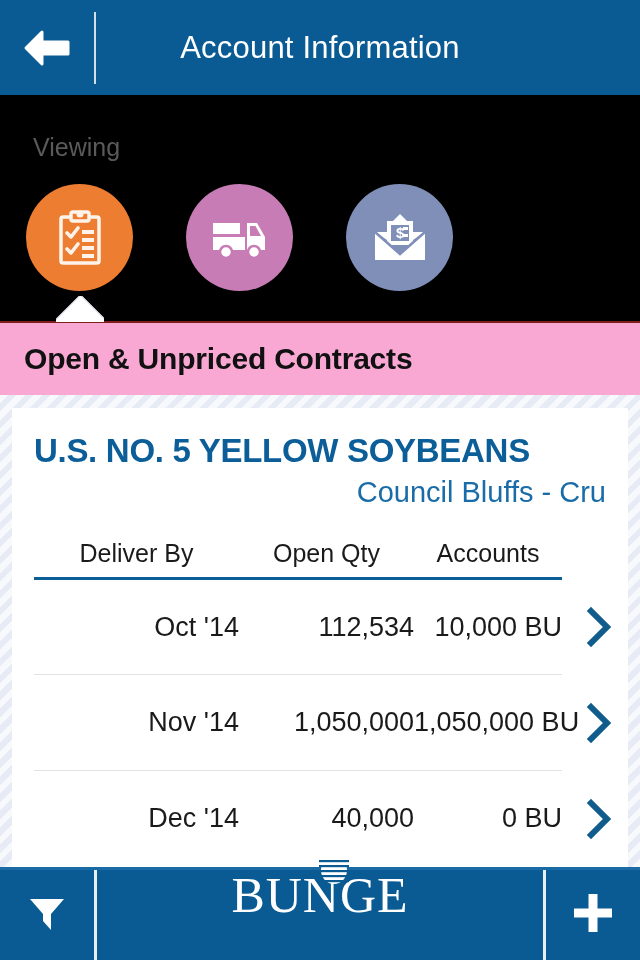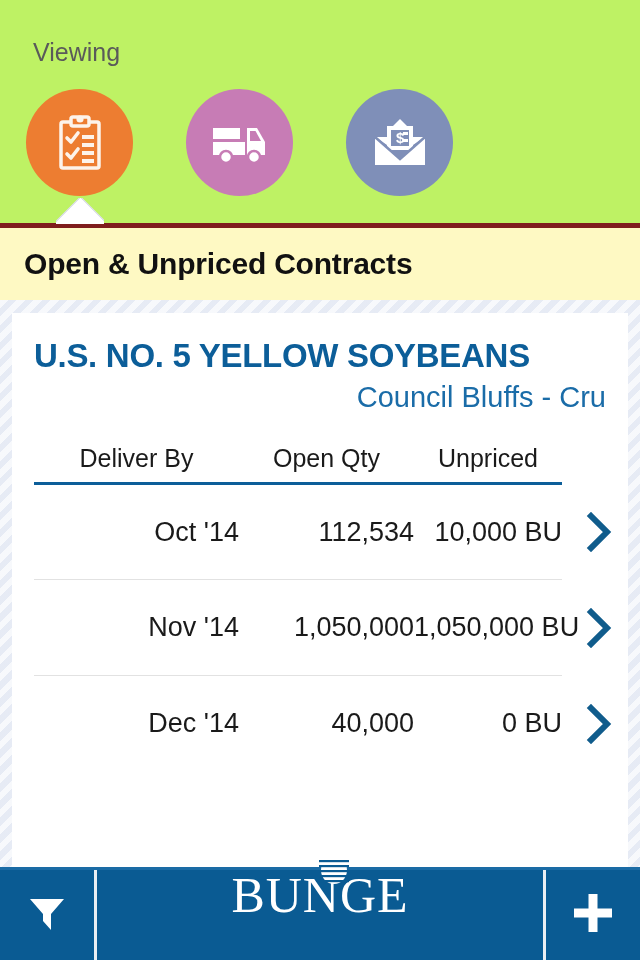--- a/index.html
+++ b/index.html
@@ -53,23 +53,23 @@
     font-size: 31px;
     letter-spacing: .2px;
     padding-right: 96px;
     font-weight: 400;
   }
 
   
   .viewing-panel {
     flex: 0 0 228px;
     height: 228px;
-    background: #bef264;
+    background: #000000;
     position: relative;
-    border-bottom: 5px solid #7f1d1d;
+    border-bottom: 2px solid #7f1d1d;
   }
   .viewing-row {
     padding: 38px 0 0 33px;
     display: flex;
     align-items: baseline;
     gap: 14px;
   }
   .viewing-label {
     color: #5a5a5a;
     font-size: 25px;
@@ -114,21 +114,21 @@
     background: #ffffff;
     border-left: 1px solid #d2d6de;
     border-top: 1px solid #d2d6de;
     transform: rotate(45deg);
   }
 
   
   .section-title-bar {
     flex: 0 0 72px;
     height: 72px;
-    background: #fef9c3;
+    background: #f9a8d4;
     display: flex;
     align-items: center;
     padding-left: 24px;
   }
   .section-title {
     font-size: 30px;
     font-weight: bold;
     color: #111111;
     letter-spacing: -.2px;
   }
@@ -253,20 +253,31 @@
     top: -22px;
     width: 34px;
     height: 40px;
   }
 </style>
 </head>
 <body>
 
 <div id="app">
 
+  <div class="navbar">
+    <div class="nav-back">
+      <span>
+        <svg width="50" height="40" viewBox="0 0 50 40">
+          <path d="M20 4 L4 20 L20 36 L20 26 L46 26 L46 14 L20 14 Z" fill="#ffffff" stroke="#ffffff" stroke-width="3" stroke-linejoin="round"></path>
+        </svg>
+      </span>
+    </div>
+    <div class="nav-divider"></div>
+    <div class="nav-title">Account Information</div>
+  </div>
 
   <div class="viewing-panel">
 
     <div class="viewing-row">
       <span class="viewing-label">Viewing</span>
     </div>
 
     <div class="tab-icons">
 
       <div class="tab-circle" style="background:#ed7d31">
@@ -328,21 +339,21 @@
     <div class="card">
 
       <div class="card-title">U.S. NO. 5 YELLOW SOYBEANS</div>
       <div class="card-subtitle">Council Bluffs - Cru</div>
 
       <table class="tbl">
         <thead>
           <tr>
             <th class="th-deliver">Deliver By</th>
             <th class="th-open">Open Qty</th>
-            <th class="th-unpriced">Unpriced</th>
+            <th class="th-unpriced">Accounts</th>
             <th class="th-chev"></th>
           </tr>
         </thead>
         <tbody>
 
           <tr>
             <td>Oct '14</td>
             <td>112,534</td>
             <td>10,000 BU</td>
             <td class="cell-chev">

